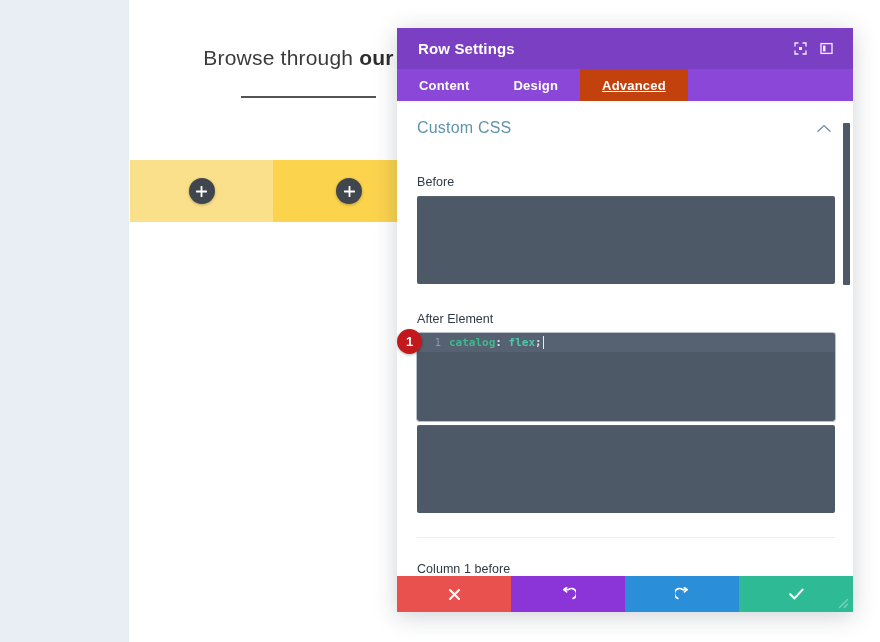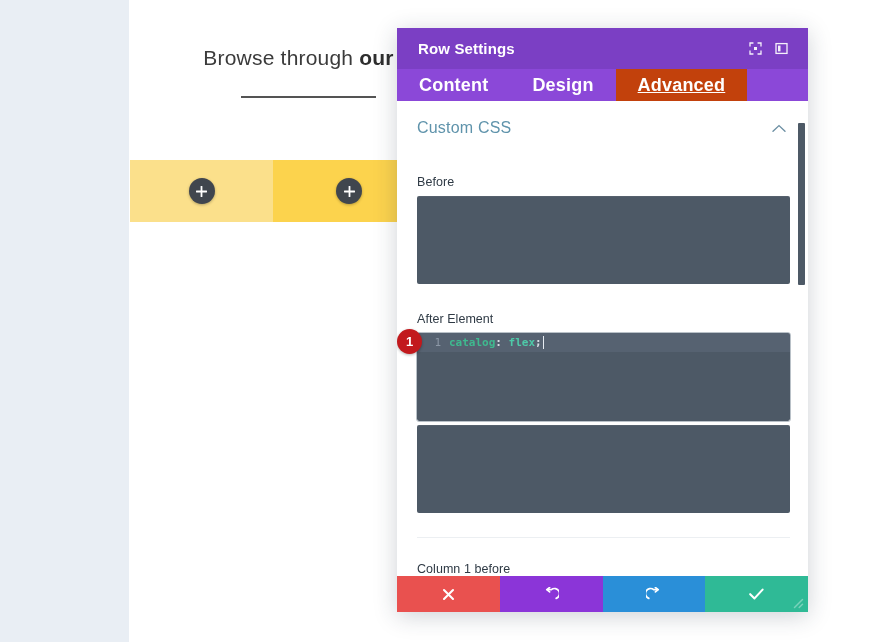--- a/index.html
+++ b/index.html
@@ -77,21 +77,21 @@
     line-height: 1;
     box-shadow: 0 1px 3px rgba(0,0,0,.28);
   }
   .plus-btn svg { display: block; }
 
   
   #row-settings-modal {
     position: absolute;
     left: 397px;
     top: 28px;
-    width: 411px;
+    width: 456px;
     height: 584px;
     background: #ffffff;
     box-shadow: 0 4px 22px rgba(38,50,70,.22);
     display: flex;
     flex-direction: column;
     overflow: hidden;
   }
 
   #modal-titlebar {
     height: 41px;
@@ -122,21 +122,21 @@
     background: #8b48d8;
     display: flex;
     flex: none;
   }
   .tab {
     padding: 16px 22px;
     display: flex;
     align-items: center;
     justify-content: center;
     color: #ffffff;
-    font-size: 18px;
+    font-size: 13px;
     font-weight: bold;
     letter-spacing: .2px;
     white-space: nowrap;
   }
   .tab.active { background: #c2410c; text-decoration: underline; }
 
   #modal-body {
     flex: 1;
     position: relative;
     overflow: hidden;

